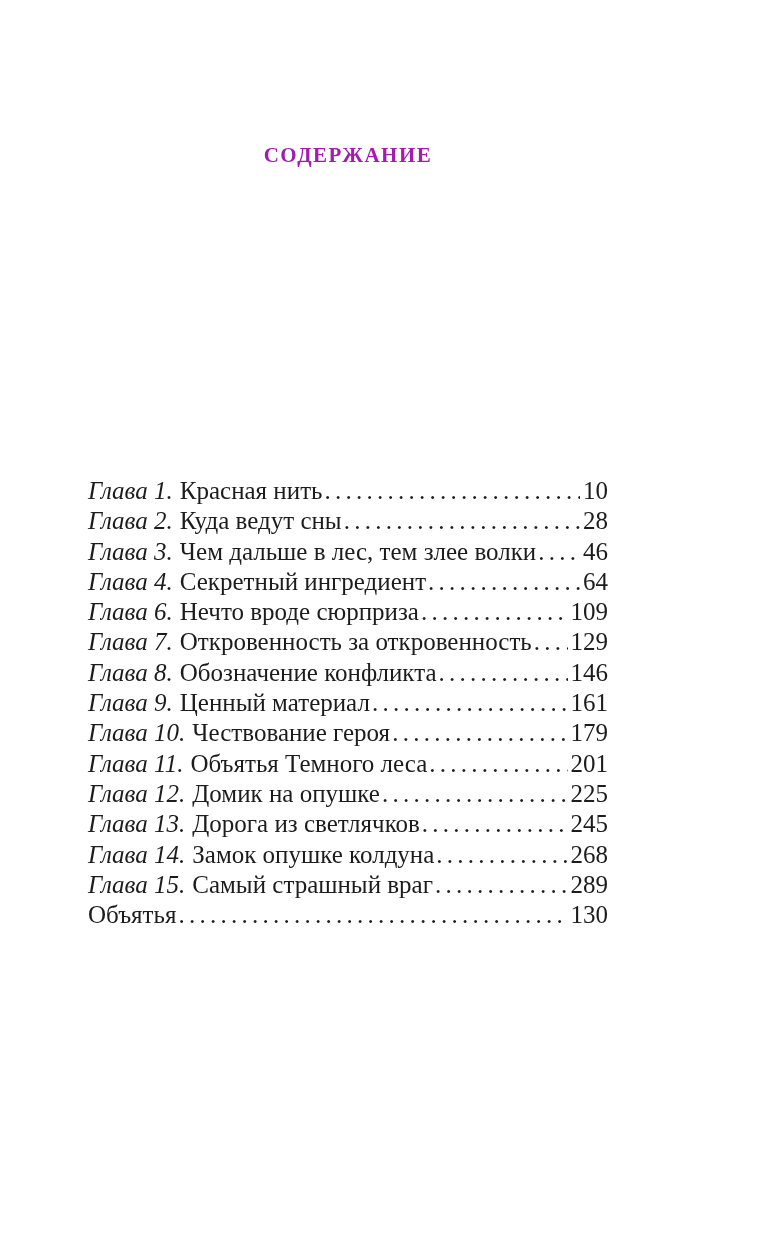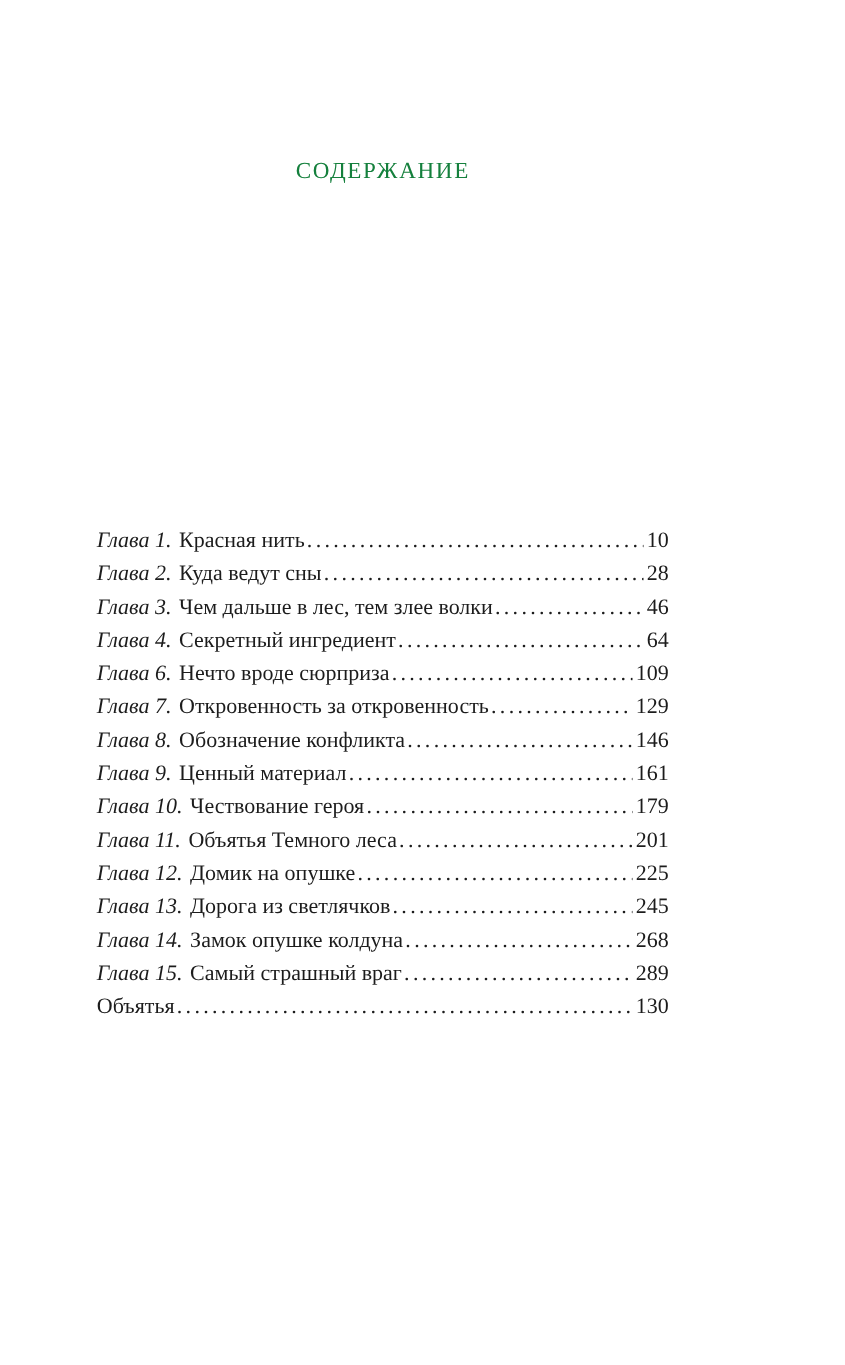--- a/index.html
+++ b/index.html
@@ -20,34 +20,34 @@
     inset: 0;
     background: #ffffff;
   }
   .toc-title {
     position: absolute;
     top: 143px;
     left: 88px;
     width: 520px;
     text-align: center;
     font-size: 21px;
-    font-weight: 400;
+    font-weight: 700;
     letter-spacing: 1.5px;
-    color: #15803d;
+    color: #a21caf;
   }
   .toc-list {
     position: absolute;
     top: 476px;
     left: 88px;
     width: 520px;
   }
   .toc-row {
     display: flex;
     align-items: baseline;
-    font-size: 20px;
+    font-size: 25px;
     line-height: 30.3px;
     white-space: nowrap;
     justify-content: center;
   }
   .chap {
     font-style: italic;
     margin-right: 7px;
     flex: 0 0 auto;
   }
   .chap:empty {

